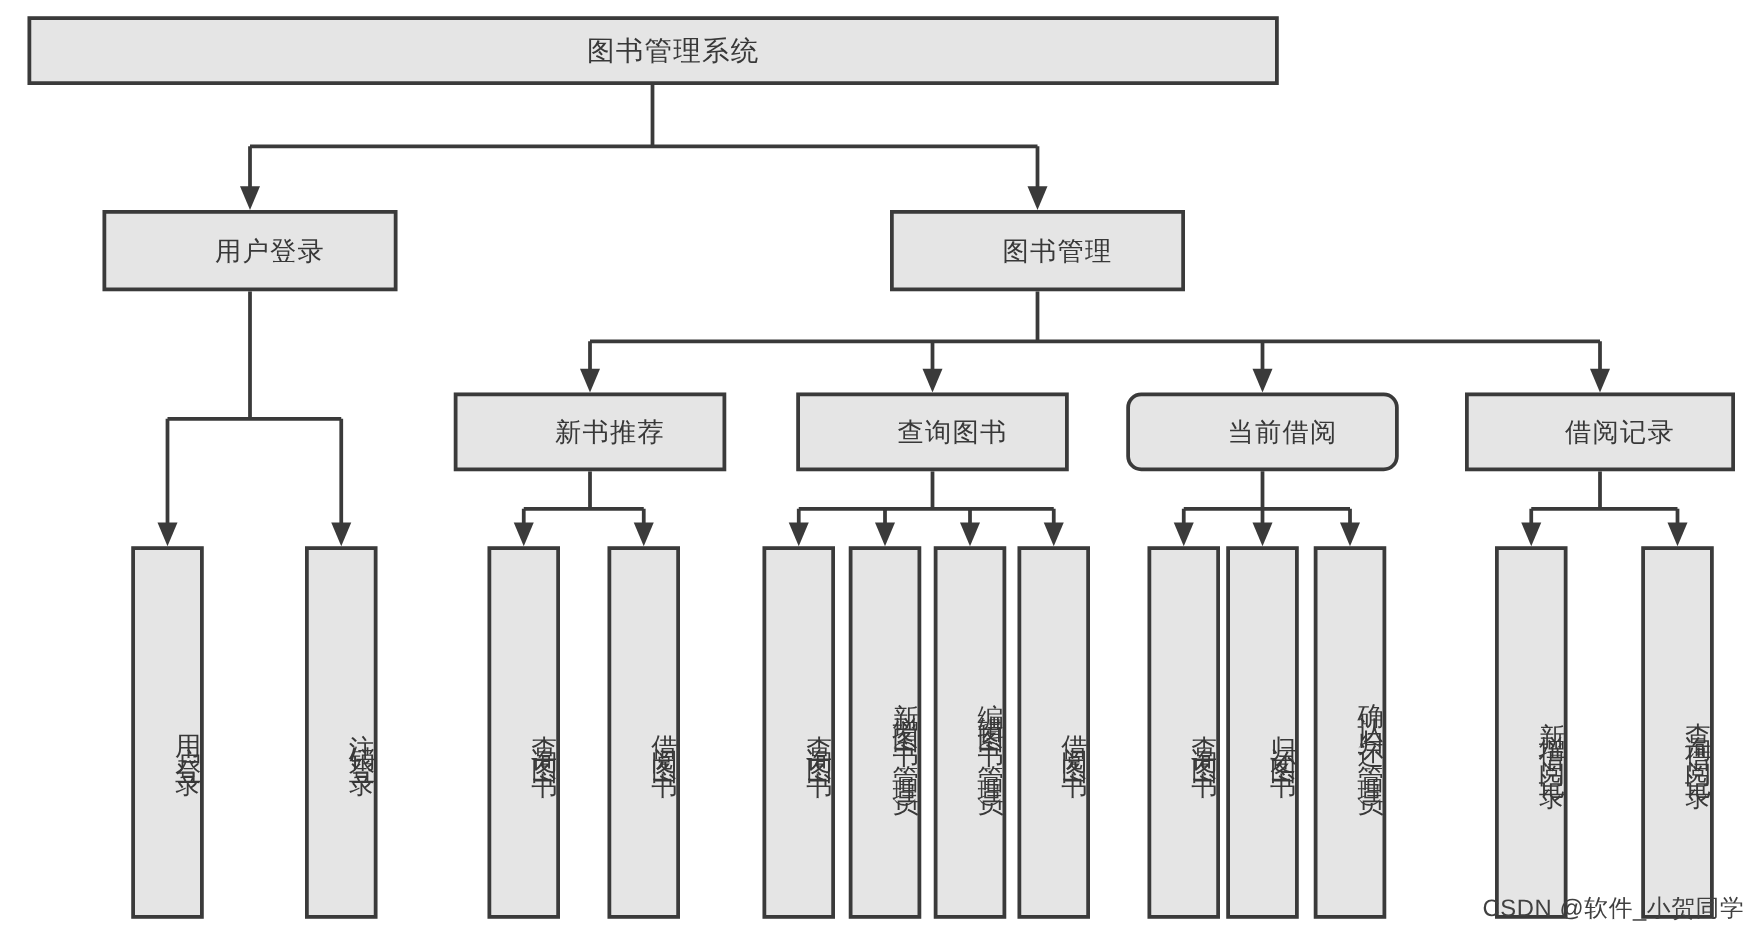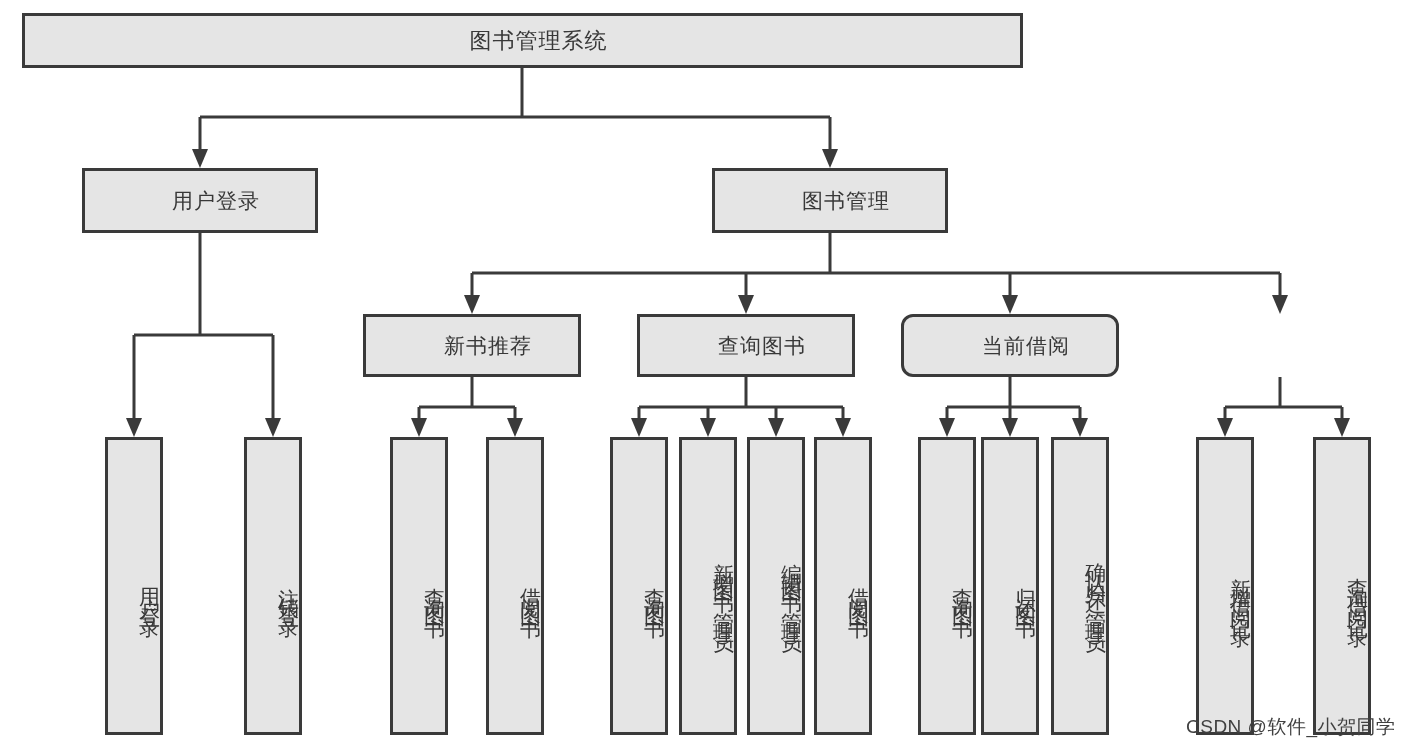--- a/index.html
+++ b/index.html
@@ -97,20 +97,21 @@
   </svg>
 
   <div class="node hnode root" style="left:22px; top:13px; width:1001px; height:55px;">图书管理系统</div>
 
   <div class="node hnode" style="left:82px; top:168px; width:236px; height:65px;">用户登录</div>
   <div class="node hnode" style="left:712px; top:168px; width:236px; height:65px;">图书管理</div>
 
   <div class="node hnode" style="left:363px; top:314px; width:218px; height:63px;">新书推荐</div>
   <div class="node hnode" style="left:637px; top:314px; width:218px; height:63px;">查询图书</div>
   <div class="node hnode" style="left:901px; top:314px; width:218px; height:63px;border-radius:12px;">当前借阅</div>
+  <div class="node hnode" style="left:1172px; top:314px; width:216px; height:63px;">借阅记录</div>
 
   <div class="node vnode" style="left:105px; top:437px; width:58px; height:298px;">
     <span>用户登录</span>
     </div>
   <div class="node vnode" style="left:244px; top:437px; width:58px; height:298px;">
     <span>注销登录</span>
     </div>
 
   <div class="node vnode" style="left:390px; top:437px; width:58px; height:298px;">
     <span>查询图书</span>

